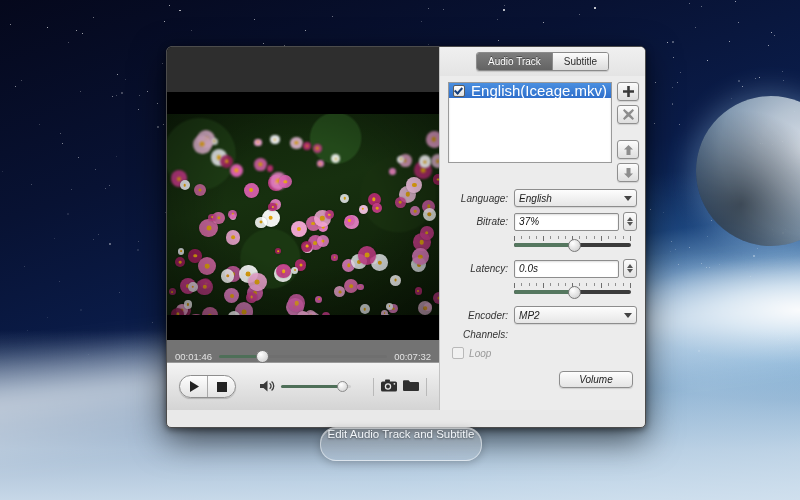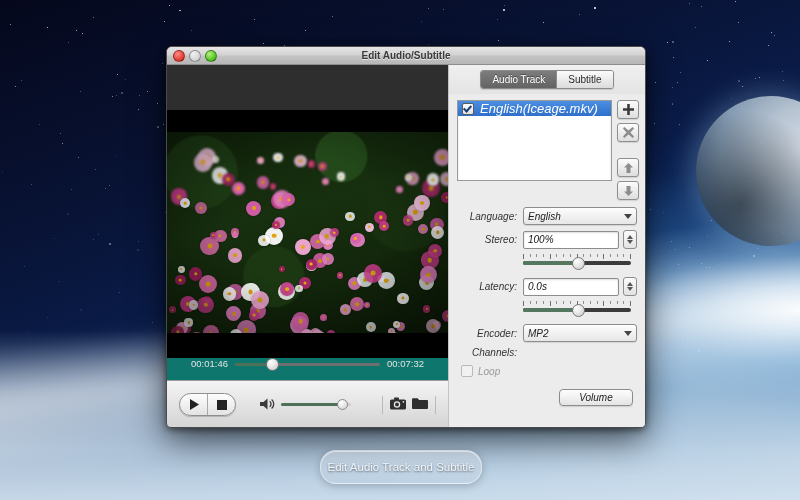--- a/index.html
+++ b/index.html
@@ -77,22 +77,22 @@
       radial-gradient(circle at 38% 72%, #1b3812 0 13%, rgba(0,0,0,0) 14%),
       linear-gradient(165deg,#10230a 0%,#17300f 40%,#0d1c07 100%);
   }
   .fl{position:absolute;border-radius:50%;}
   .fl:before{content:"";position:absolute;left:50%;top:50%;width:26%;height:26%;
     transform:translate(-50%,-50%);border-radius:50%;background:#f0ab10;}
   .scene .vignette{position:absolute;inset:0;
     background:radial-gradient(ellipse at 50% 45%, rgba(0,0,0,0) 40%, rgba(0,0,0,.45) 100%);}
   .vbottom{height:24px;background:#000;position:absolute;left:0;right:0;bottom:0;}
   .timebar{
-    height:22px;background:#0f766e;border-top:1px solid #000;
-    display:flex;align-items:flex-start;padding:0 24px;gap:7px;
+    height:22px;background:#737373;border-top:1px solid #000;
+    display:flex;align-items:flex-end;padding:0 8px;gap:7px;
   }
   .tl{font-size:9.5px;color:#e2e2e2;font-family:"Liberation Sans",sans-serif;}
   .seek{flex:1;position:relative;height:12px;display:flex;align-items:center;}
   .seek .trk{position:absolute;left:0;right:0;height:3px;border-radius:2px;background:#6f6f6f;}
   .seek .fill{position:absolute;left:0;width:25%;height:3px;border-radius:2px;background:#4e6f58;}
   .seek .thumb{position:absolute;left:25%;width:11px;height:11px;margin-left:-5px;border-radius:50%;
     background:radial-gradient(circle at 35% 30%,#fff,#d8d8d8 70%,#aeaeae);border:1px solid #7a7a7a;}
   .transport{
     height:47px;
     background:linear-gradient(180deg,#f4f4f4,#e2e2e2 55%,#d4d4d4);
@@ -127,21 +127,21 @@
   .tracklist{
     flex:1;height:79px;background:#fff;border:1px solid #9a9a9a;
     box-shadow:inset 0 1px 2px rgba(0,0,0,.16);overflow:hidden;
   }
   .trackitem{display:flex;align-items:center;gap:6px;height:15px;padding:0 4px;
     background:linear-gradient(180deg,#4a8fe0,#2f6fcb);}
   .cb{width:10px;height:10px;border:1px solid #5c5c5c;border-radius:2px;
     background:linear-gradient(180deg,#fff,#e0e0e0);position:relative;flex:none;}
   .cb.ck:after{content:"";position:absolute;left:2px;top:0px;width:3px;height:6px;
     border:solid #17407c;border-width:0 2px 2px 0;transform:rotate(42deg);}
-  .trackitem span{font-size:13px;color:#fff;font-style:italic;}
+  .trackitem span{font-size:15px;color:#fff;}
   .sidebtns{display:flex;flex-direction:column;gap:4px;width:20px;}
   .sb{width:20px;height:17px;border:1px solid #8f8f8f;border-radius:3px;
     background:linear-gradient(180deg,#fcfcfc,#dedede);
     display:flex;align-items:center;justify-content:center;
     box-shadow:0 1px 1px rgba(0,0,0,.12);}
   .sb.sp{margin-top:12px;}
   .frm{margin-top:7px;font-style:italic;}
   .fr{display:flex;align-items:center;margin-bottom:5px;}
   .lab{width:60px;text-align:right;padding-right:6px;font-size:10px;color:#333;}
   .sel{
@@ -176,22 +176,22 @@
   .loop span{font-size:10px;color:#9a9a9a;}
   .resetwrap{display:flex;justify-content:flex-end;padding:12px 4px 0 0;}
   .btn{
     min-width:48px;padding:2px 12px;font-size:10px;color:#222;text-align:center;
     border:1px solid #8d8d8d;border-radius:4px;
     background:linear-gradient(180deg,#fdfdfd,#e4e4e4);
     box-shadow:0 1px 1px rgba(0,0,0,.13);
   }
   
   #caption{
-    position:absolute;left:320px;top:450px;width:160px;height:32px;
-    border-radius:16px;display:flex;align-items:center;justify-content:center;
+    position:absolute;left:320px;top:427px;width:160px;height:32px;
+    border-radius:16px;display:flex;justify-content:center;
     background:linear-gradient(180deg,rgba(255,255,255,.30),rgba(190,205,220,.22));
     border:1px solid rgba(255,255,255,.45);
     box-shadow:0 2px 9px rgba(0,0,0,.22),inset 0 1px 0 rgba(255,255,255,.5);
   }
   #caption span{font-size:11.5px;color:#f2f6fa;text-shadow:0 1px 2px rgba(0,0,0,.5);}
 </style>
 </head>
 <body>
 
 <div id="desktop">
@@ -458,28 +458,20 @@
       <i style="left:97.80%;top:28.19%;width:1px;height:1px;opacity:0.57"></i>
       <i style="left:20.63%;top:42.30%;width:1px;height:1px;opacity:0.41"></i>
     </div>
   <div class="planet"></div>
   <div class="sky-low"></div>
   <div class="haze"></div>
 </div>
 
 <div id="win">
 
-  <div class="titlebar">
-    <div class="lights">
-      <div class="lt r"></div>
-      <div class="lt y"></div>
-      <div class="lt g"></div>
-    </div>
-    <div class="title">Edit Audio/Subtitle</div>
-  </div>
 
   <div class="body">
 
     <div class="player">
       <div class="video">
         <div class="vtop"></div>
         <div class="vblack"></div>
         <div class="scene">
           <div class="foliage"></div>
           <div id="flowers">
@@ -715,23 +707,23 @@
 
           <div class="fr">
             <div class="lab">Language:</div>
             <div class="sel">
               <span>English</span>
               <span class="arw"></span>
             </div>
           </div>
 
           <div class="fr">
-            <div class="lab">Stereo:</div>
+            <div class="lab">Bitrate:</div>
             <div class="txt">
-              <span>100%</span>
+              <span>37%</span>
             </div>
             <div class="step">
               <i class="u"></i>
               <i class="d"></i>
             </div>
           </div>
           <div class="sldrow">
             <div class="ticks">
                 <b class=""></b>
                 <b class="s"></b>

